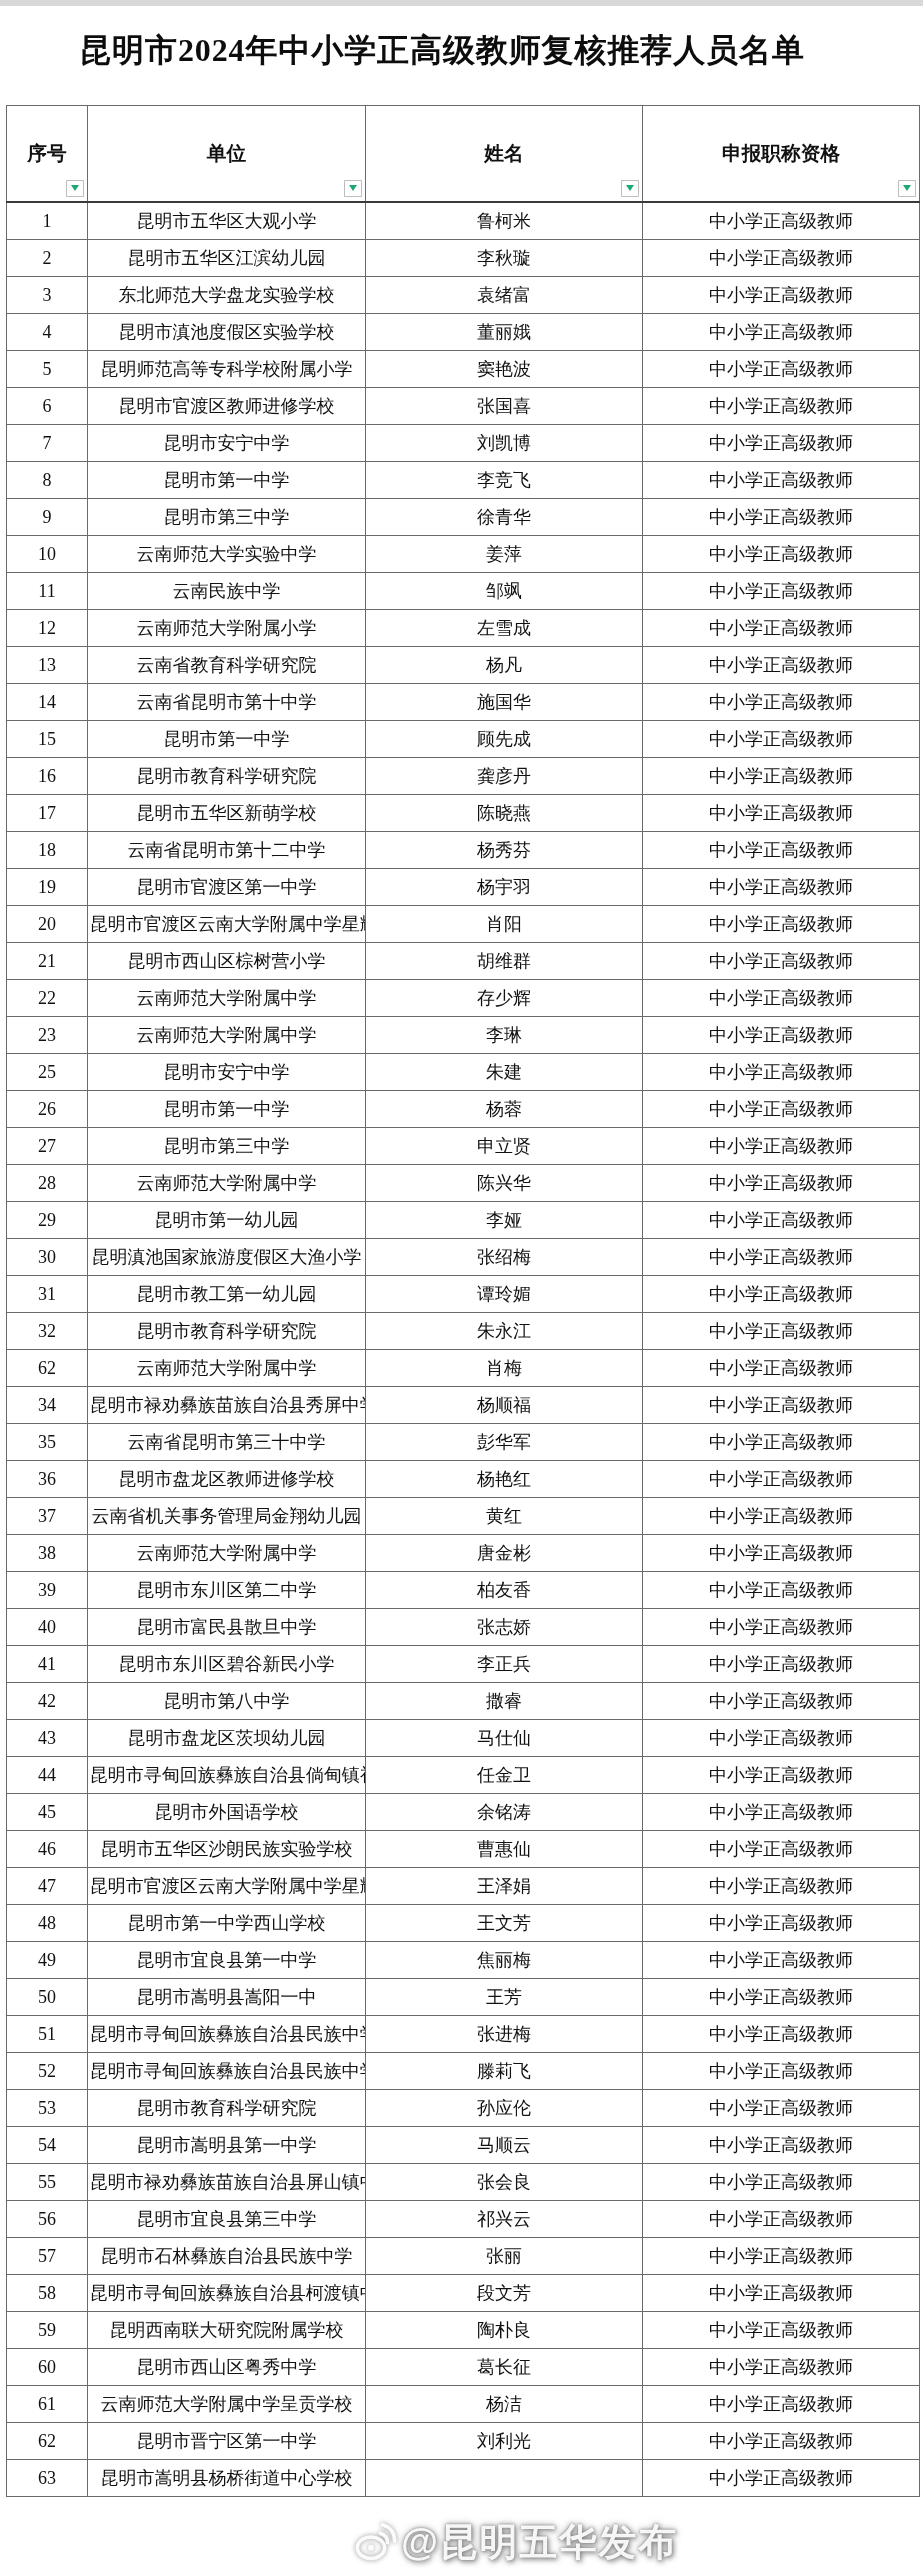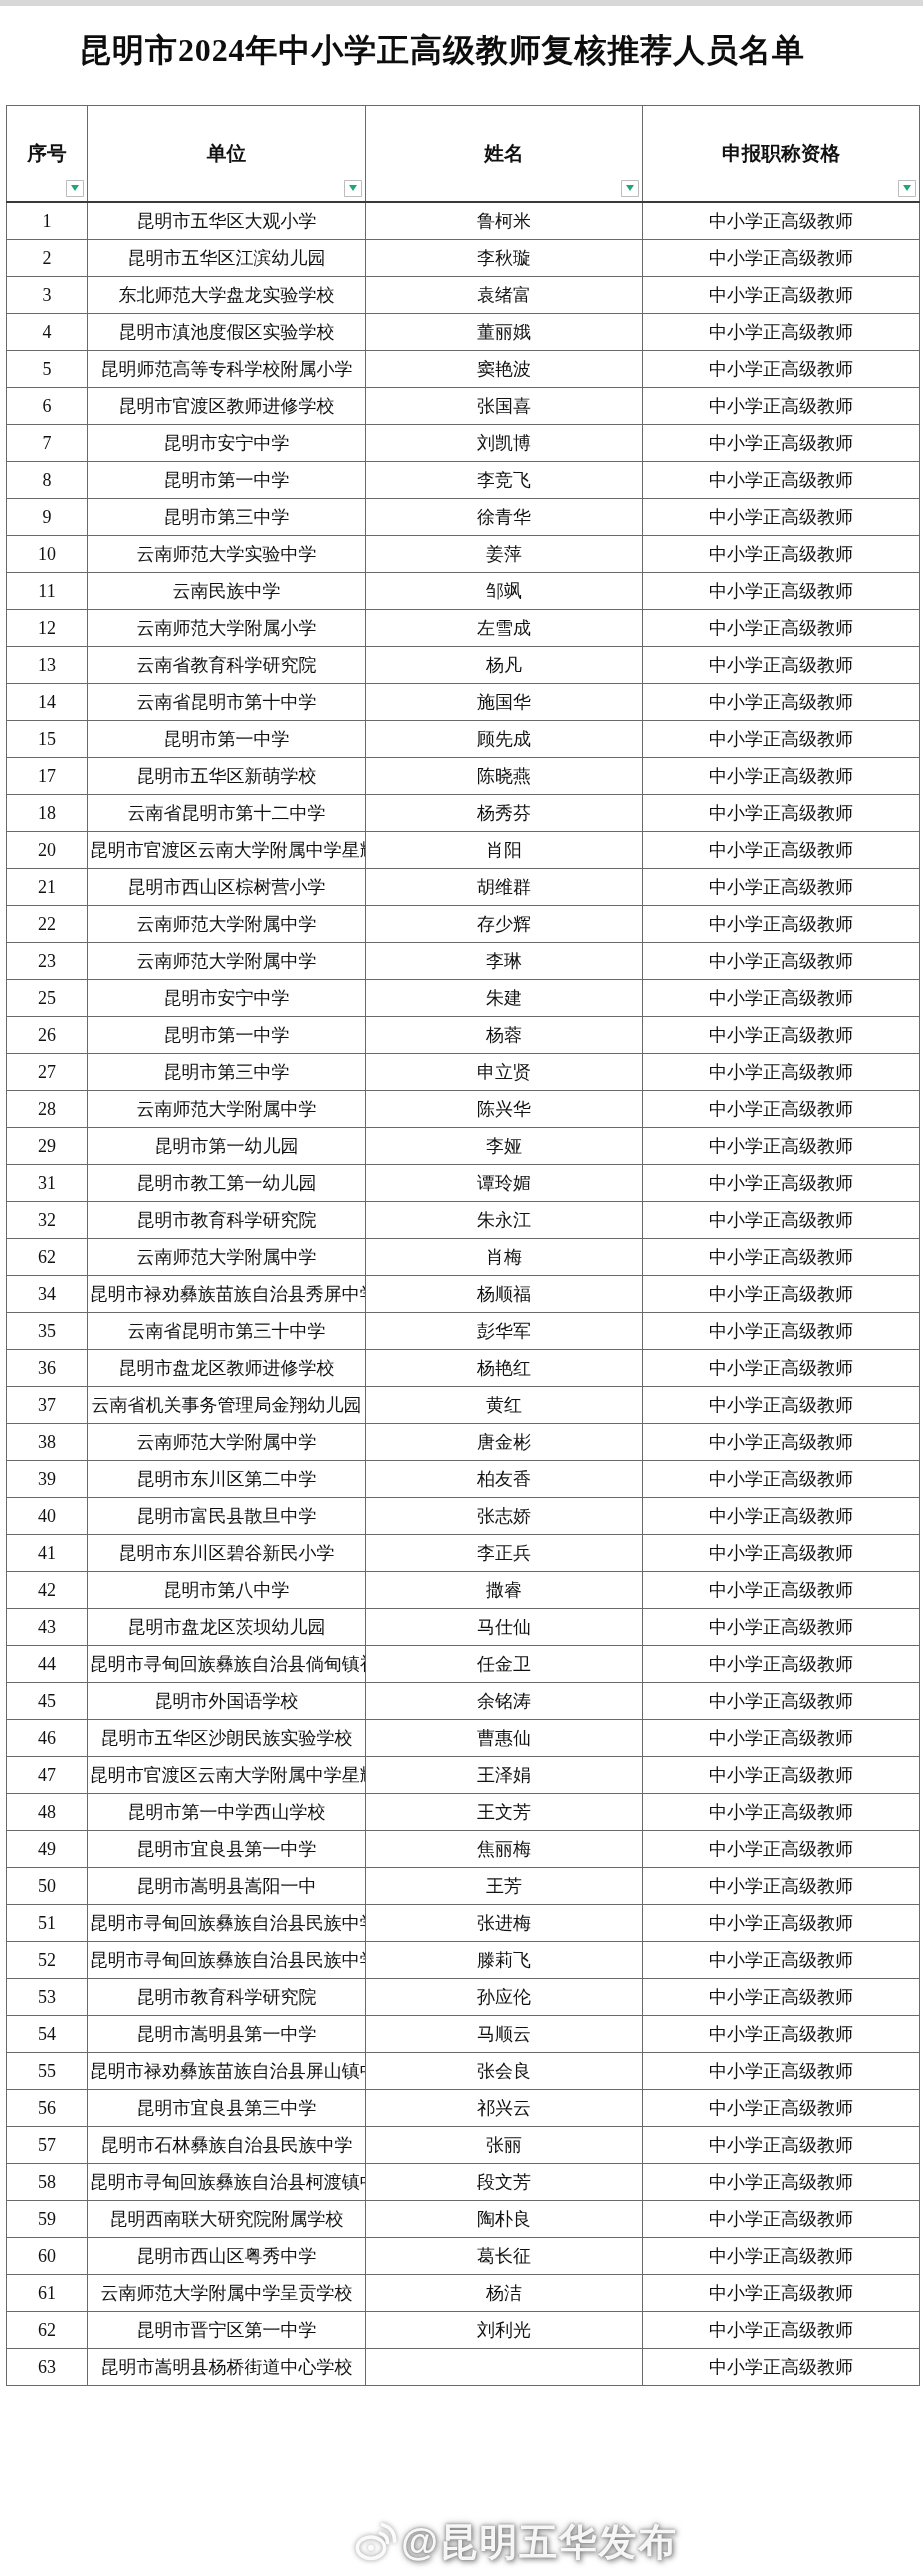--- a/index.html
+++ b/index.html
@@ -220,32 +220,44 @@
         <td>施国华</td>
         <td>中小学正高级教师</td>
       </tr>
       <tr>
         <td class="num">15</td>
         <td>昆明市第一中学</td>
         <td>顾先成</td>
         <td>中小学正高级教师</td>
       </tr>
       <tr>
+        <td class="num">16</td>
+        <td>昆明市教育科学研究院</td>
+        <td>龚彦丹</td>
+        <td>中小学正高级教师</td>
+      </tr>
+      <tr>
         <td class="num">17</td>
         <td>昆明市五华区新萌学校</td>
         <td>陈晓燕</td>
         <td>中小学正高级教师</td>
       </tr>
       <tr>
         <td class="num">18</td>
         <td>云南省昆明市第十二中学</td>
         <td>杨秀芬</td>
         <td>中小学正高级教师</td>
       </tr>
       <tr>
+        <td class="num">19</td>
+        <td>昆明市官渡区第一中学</td>
+        <td>杨宇羽</td>
+        <td>中小学正高级教师</td>
+      </tr>
+      <tr>
         <td class="num">20</td>
         <td class="xs">昆明市官渡区云南大学附属中学星耀学校</td>
         <td>肖阳</td>
         <td>中小学正高级教师</td>
       </tr>
       <tr>
         <td class="num">21</td>
         <td>昆明市西山区棕树营小学</td>
         <td>胡维群</td>
         <td>中小学正高级教师</td>
@@ -283,20 +295,26 @@
       <tr>
         <td class="num">28</td>
         <td>云南师范大学附属中学</td>
         <td>陈兴华</td>
         <td>中小学正高级教师</td>
       </tr>
       <tr>
         <td class="num">29</td>
         <td>昆明市第一幼儿园</td>
         <td>李娅</td>
+        <td>中小学正高级教师</td>
+      </tr>
+      <tr>
+        <td class="num">30</td>
+        <td class="sm">昆明滇池国家旅游度假区大渔小学</td>
+        <td>张绍梅</td>
         <td>中小学正高级教师</td>
       </tr>
       <tr>
         <td class="num">31</td>
         <td>昆明市教工第一幼儿园</td>
         <td>谭玲媚</td>
         <td>中小学正高级教师</td>
       </tr>
       <tr>
         <td class="num">32</td>

